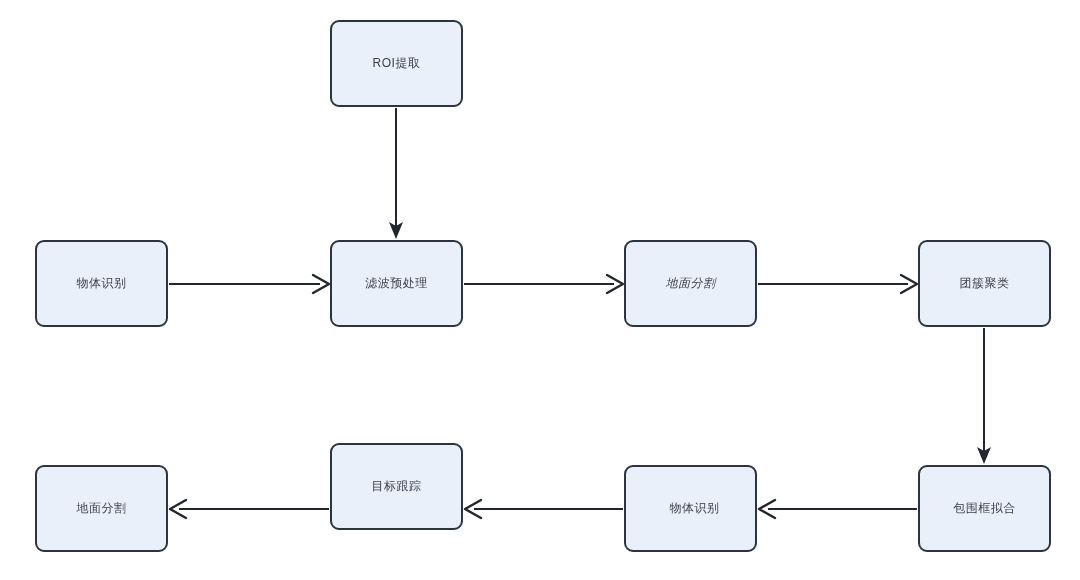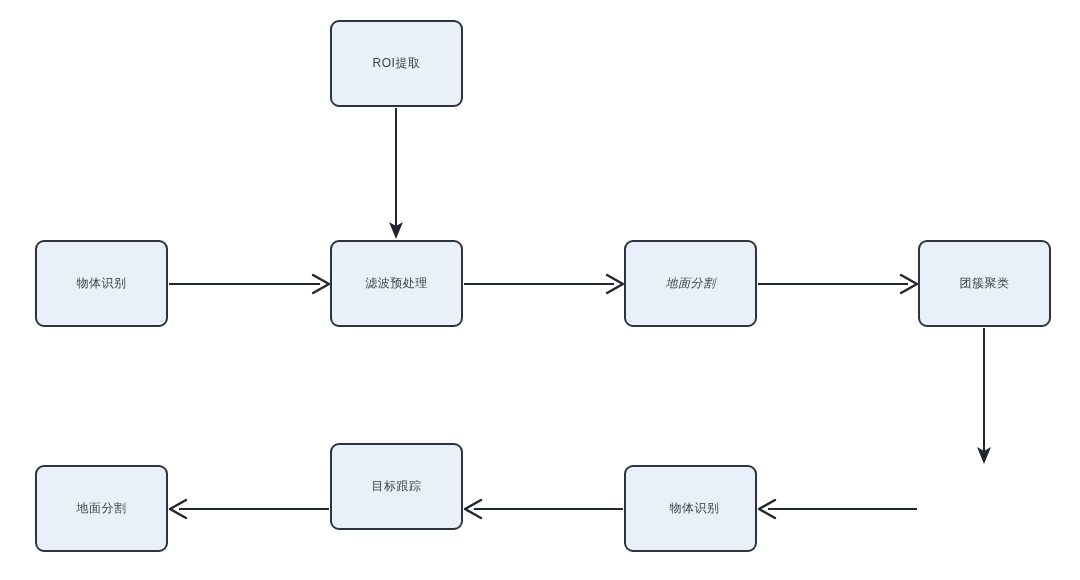--- a/index.html
+++ b/index.html
@@ -126,20 +126,23 @@
   </div>
 
   <div class="node" style="left:624px; top:240px;font-style:italic;">
     <span class="node-label">地面分割</span>
   </div>
 
   <div class="node" style="left:918px; top:240px;">
     <span class="node-label">团簇聚类</span>
   </div>
 
+  <div class="node" style="left:918px; top:465px;">
+    <span class="node-label">包围框拟合</span>
+  </div>
 
   <div class="node" style="left:624px; top:465px;padding-left:8px;">
     <span class="node-label">物体识别</span>
   </div>
 
   <div class="node" style="left:330px; top:443px;">
     <span class="node-label">目标跟踪</span>
   </div>
 
   <div class="node" style="left:35px; top:465px;">

